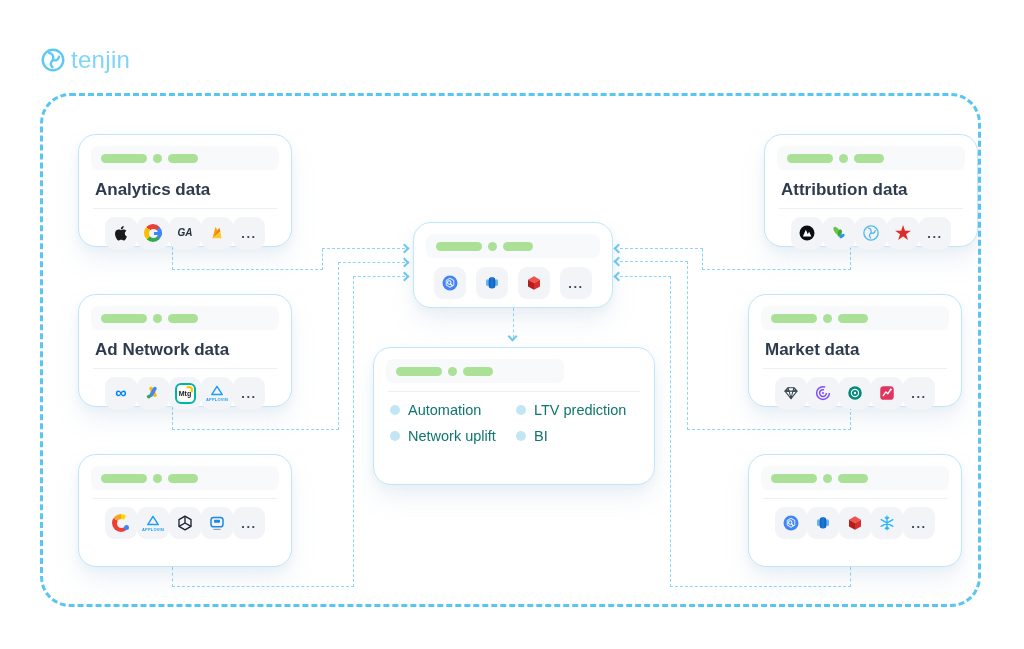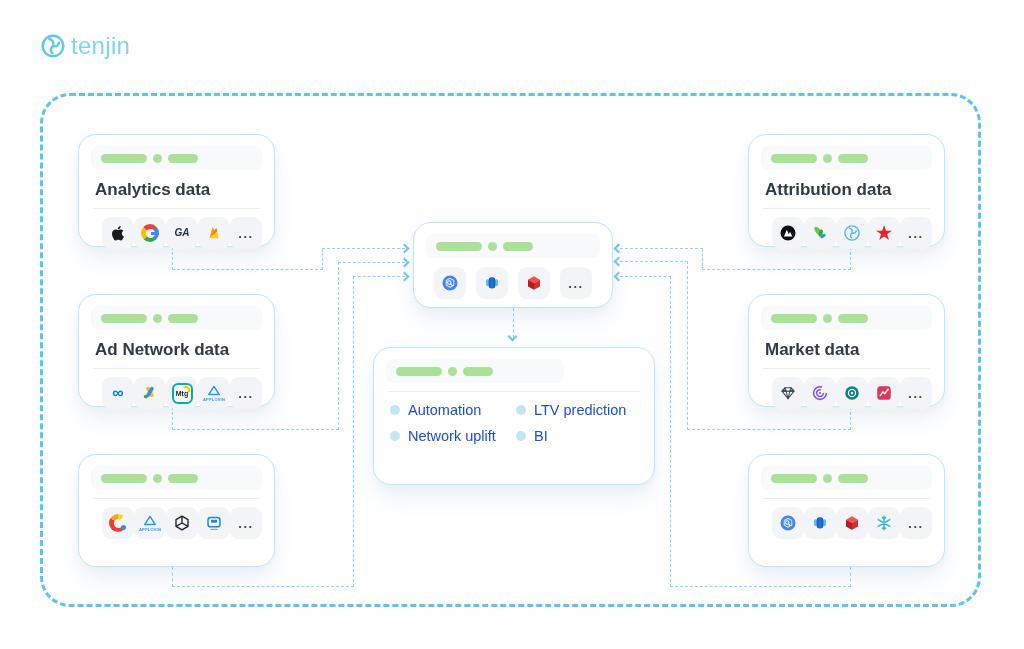--- a/index.html
+++ b/index.html
@@ -1,50 +1,50 @@
 <!DOCTYPE html>
 <html><head>
 <meta charset="utf-8">
 <style>
   * { margin:0; padding:0; box-sizing:border-box; }
   html,body { background:#fff; }
   body { font-family:"Liberation Sans", sans-serif; }
   .stage { position:relative; width:1024px; height:649px; background:#ffffff; overflow:hidden; }
 
   
-  .logo { position:absolute; left:40px; top:32px; display:flex; align-items:center; gap:5px; color:#72cef6; }
+  .logo { position:absolute; left:40px; top:46px; display:flex; align-items:center; gap:5px; color:#72cef6; }
   .logo svg { width:26px; height:26px; color:#5ec9f4; }
   .logo .brand-name { font-size:24px; font-weight:500; color:#7fd5f8; letter-spacing:.3px; }
 
   
   .frame { position:absolute; left:40px; top:93px; width:941px; height:514px;
            border:3px dashed #59c5f2; border-radius:30px; }
 
   
   .card { position:absolute; background:#fff; border:1px solid #bfe6f9; border-radius:18px;
           box-shadow:0 14px 24px rgba(125,165,195,.13), 0 3px 8px rgba(125,165,195,.08); }
-  .src-card { width:197px; height:113px; }
+  .src-card { width:214px; height:113px; }
   .strip { margin:11px 12px 0; height:24px; border-radius:7px; background:#f7f9fb;
            display:flex; align-items:center; padding-left:10px; gap:6px; }
   .pill { height:9px; border-radius:5px; background:#abe097; }
   .pill.p1 { width:46px; } .pill.dotp { width:9px; } .pill.p2 { width:30px; }
   .card-title { margin:9px 16px 0; font-size:17px; font-weight:700; color:#2e3b4e; line-height:1.25; }
   .divider { margin:8px 14px 0; border-top:1px solid #eceff3; }
-  .icons-row { display:flex; justify-content:flex-end; align-items:center; margin:8px 12px 0; }
+  .icons-row { display:flex; justify-content:center; align-items:center; margin:8px 12px 0; }
   .hub-card { width:200px; height:86px; }
   .hub-card .icons-row { justify-content:center; gap:10px; margin-top:9px; }
   .tile { width:32px; height:32px; background:#f2f4f7; border-radius:9px;
           display:flex; align-items:center; justify-content:center; position:relative; }
   .txtic { font-weight:700; color:#28323e; line-height:1; }
 
   
   .uc-card { width:282px; height:138px; }
   .uc-card .strip { width:178px; }
   .uc-list { margin:10px 16px 0; display:grid; grid-template-columns:120px auto; row-gap:10px; column-gap:6px; }
-  .uc-item { display:flex; align-items:center; gap:8px; font-size:14.5px; color:#1d4ed8; }
+  .uc-item { display:flex; align-items:center; gap:8px; font-size:14.5px; color:#0f766e; }
   .dot-b { width:10px; height:10px; border-radius:50%; background:#c3e6f5; flex:none; }
 
   
   .connector { position:absolute; inset:0; pointer-events:none; }
   .ch { position:absolute; height:0; border-top:1.5px dashed #8ed5f6; }
   .cv { position:absolute; width:0; border-left:1.5px dashed #8ed5f6; }
   .chev { position:absolute; width:7px; height:7px;
           border-right:2px solid #6fc9f2; border-bottom:2px solid #6fc9f2; }
   .chev.r { transform:rotate(-45deg); }
   .chev.l { transform:rotate(135deg); }
@@ -237,21 +237,21 @@
             <rect x="8" y="7.8" width="8" height="4" rx="1" fill="#1e88e5"></rect>
             <rect x="7" y="19.6" width="10" height="1.6" rx=".8" fill="#90a4ae"></rect>
           </svg>
       </div>
       <div class="tile">
         <b class="txtic more-dots">...</b>
       </div>
     </div>
   </section>
 
-  <section class="card src-card" style="left:748px;top:134px">
+  <section class="card src-card" style="left:764px;top:134px">
     <div class="strip">
       <span class="pill p1"></span>
       <span class="pill dotp"></span>
       <span class="pill p2"></span>
     </div>
     <h2 class="card-title">Attribution data</h2>
     <div class="divider"></div>
     <div class="icons-row">
       <div class="tile">
         <svg viewBox="0 0 24 24" width="18" height="18">

